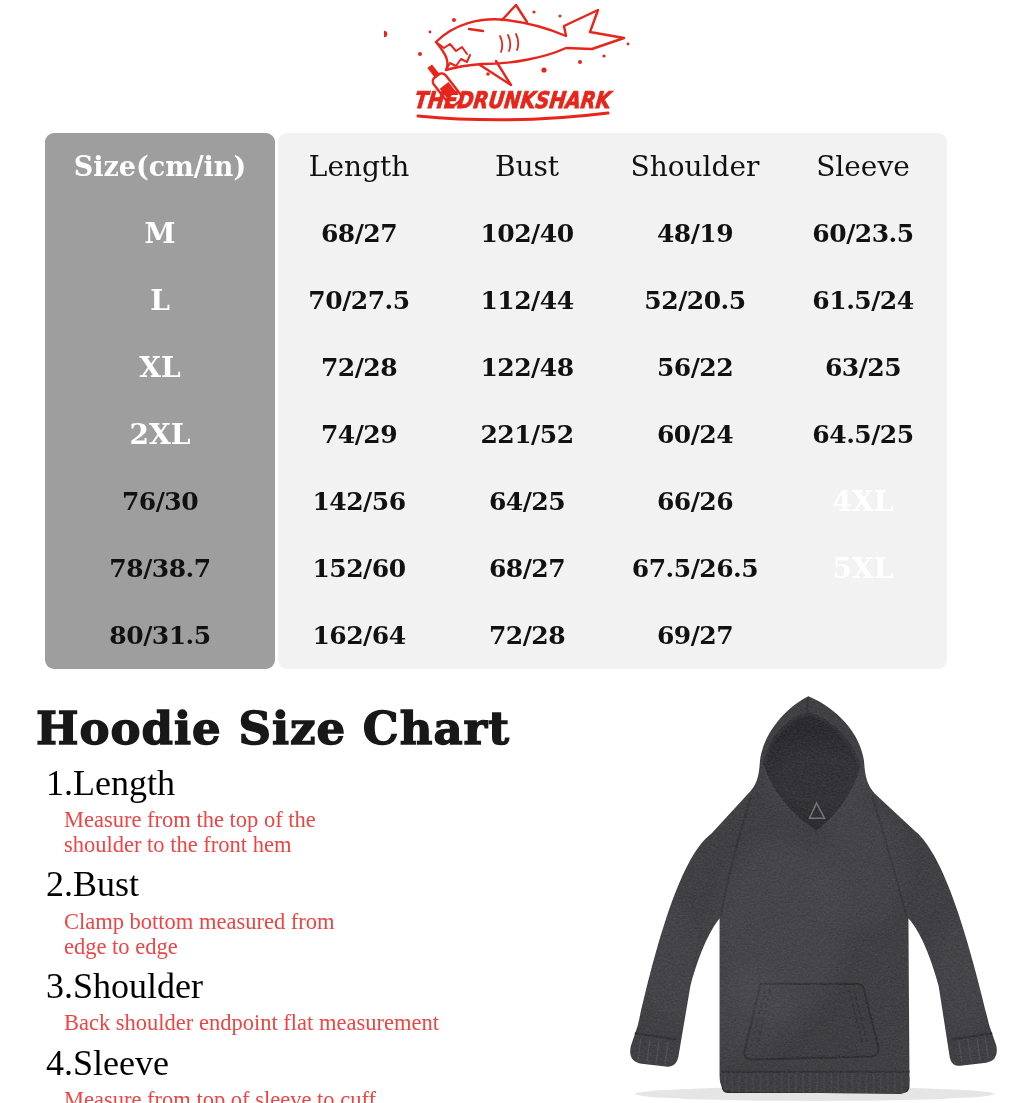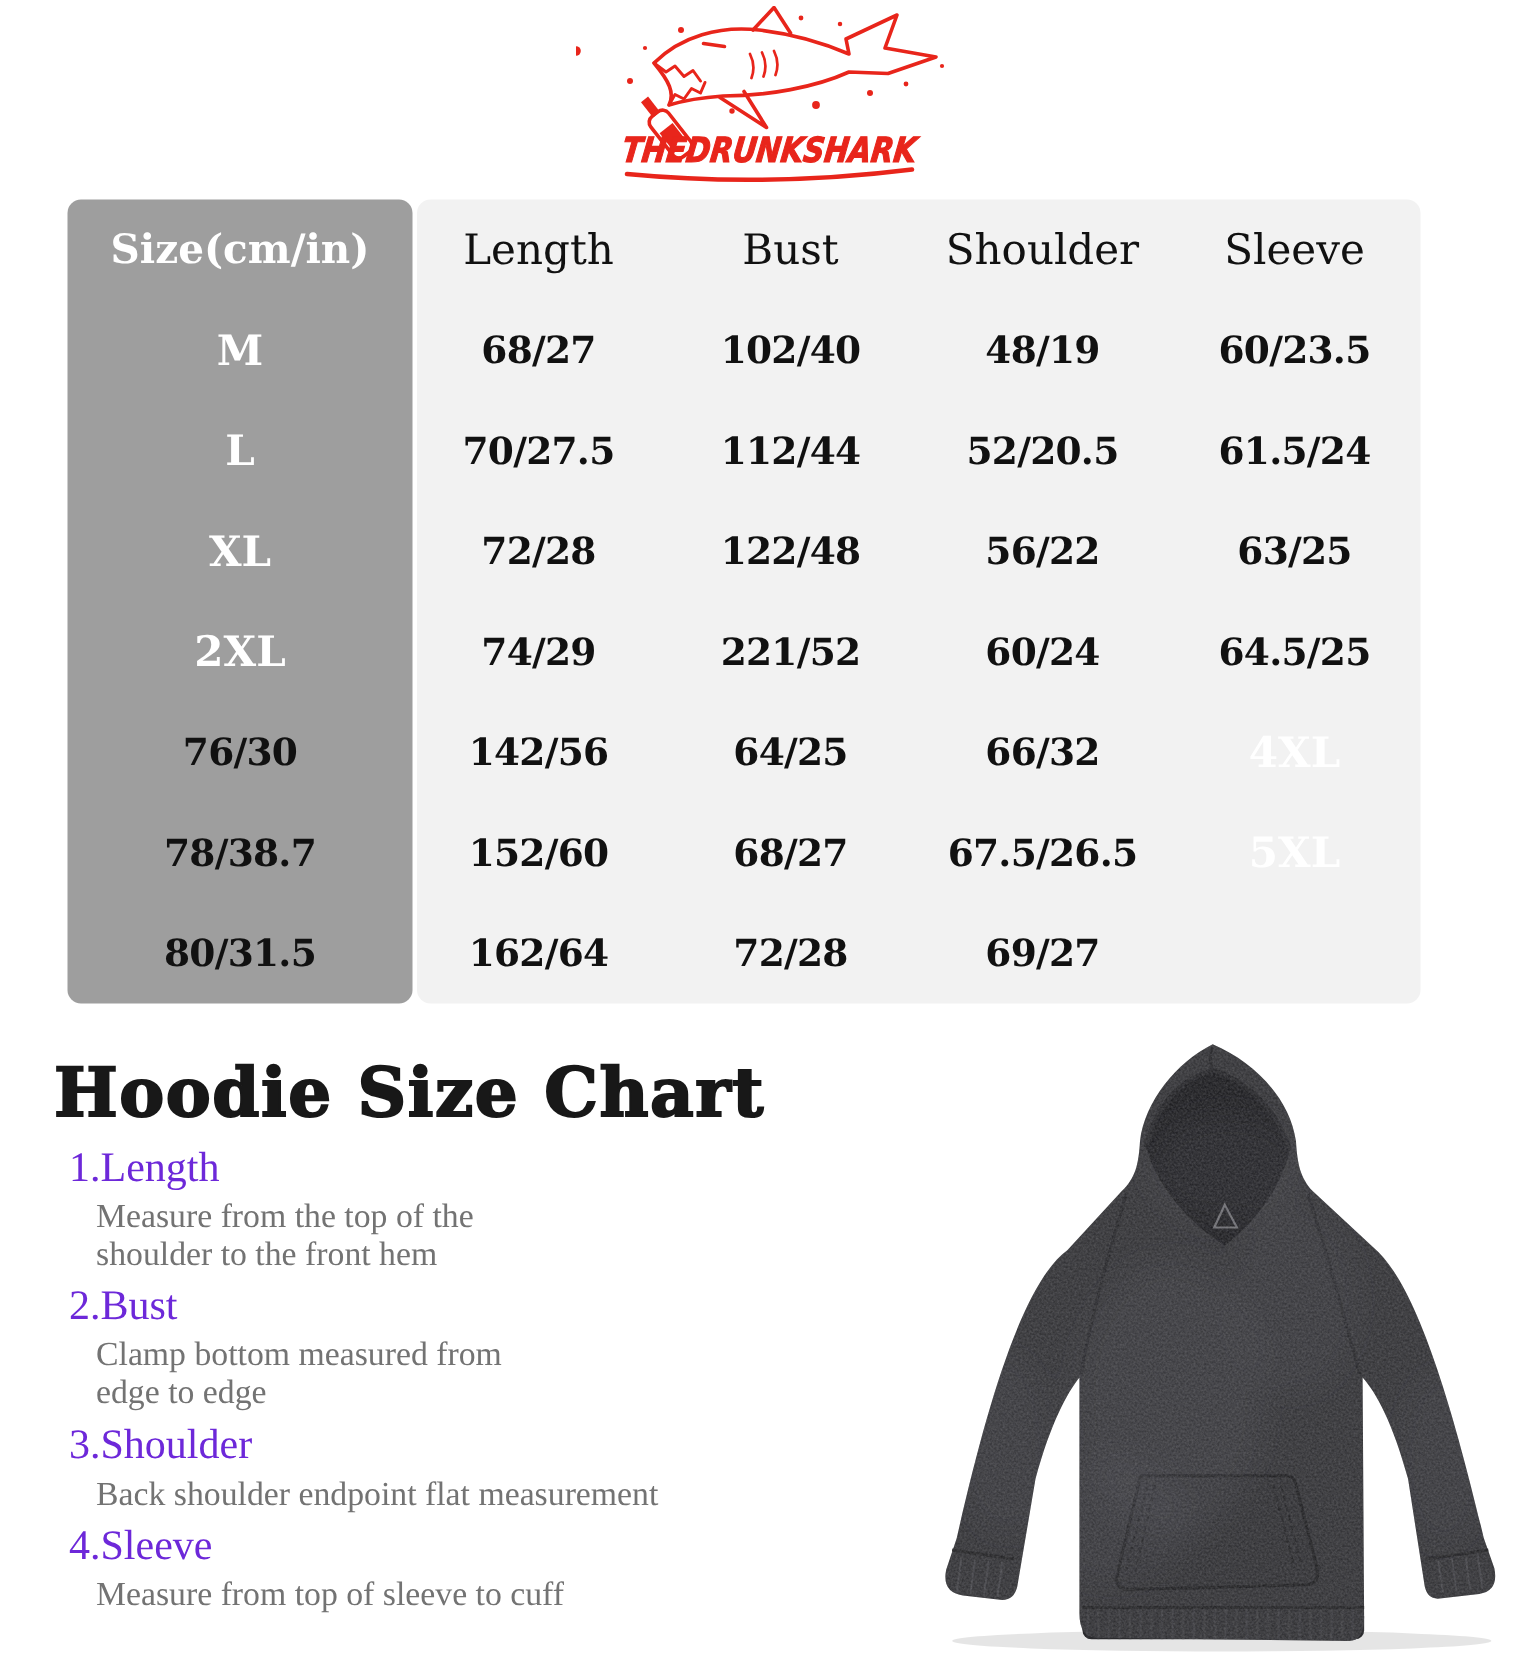--- a/index.html
+++ b/index.html
@@ -35,26 +35,26 @@
   .size-label{color:#ffffff;font-weight:700;font-size:28px;}
   .val{color:var(--table-text);font-weight:700;font-size:25px;letter-spacing:-0.5px;}
   
   .guide{position:absolute;left:36px;top:704px;width:575px;color:#1b1b1b;}
   .guide-title{
     font-family:"DejaVu Serif",serif;font-weight:bold;font-size:45px;line-height:1.1;
     letter-spacing:1px;color:#181818;margin:0 0 9px 0;
     -webkit-text-stroke:1.4px #181818;
   }
   .guide-item-label{
-    font-family:"Liberation Serif",serif;font-size:28px;line-height:1.15;
-    margin:3px 0 0 10px;color:#6d28d9;
+    font-family:"Liberation Serif",serif;font-size:36px;line-height:1.15;
+    margin:3px 0 0 10px;color:#000000;
   }
   .guide-item-desc{
     font-family:"Liberation Serif",serif;font-size:22.5px;line-height:1.12;
-    margin:3px 0 7px 28px;color:#737373;white-space:pre-line;
+    margin:3px 0 7px 28px;color:#ef4444;white-space:pre-line;
   }
   
   .hoodie-wrap{position:absolute;left:608px;top:680px;width:410px;height:422px;margin:0;}
 </style>
 </head>
 <body>
 
 <div class="logo-wrap">
   <svg width="256" height="122" viewBox="0 0 256 122">
     <g stroke="#e8251b" fill="none" stroke-width="2.4" stroke-linejoin="round" stroke-linecap="round">
@@ -131,21 +131,21 @@
 
     <div class="cell size-label">2XL</div>
     <div class="cell val">74/29</div>
     <div class="cell val">221/52</div>
     <div class="cell val">60/24</div>
     <div class="cell val">64.5/25</div>
 
     <div class="cell val">76/30</div>
     <div class="cell val">142/56</div>
     <div class="cell val">64/25</div>
-    <div class="cell val">66/32</div>
+    <div class="cell val">66/26</div>
 
     <div class="cell size-label">4XL</div>
     <div class="cell val">78/38.7</div>
     <div class="cell val">152/60</div>
     <div class="cell val">68/27</div>
     <div class="cell val">67.5/26.5</div>
 
     <div class="cell size-label">5XL</div>
     <div class="cell val">80/31.5</div>
     <div class="cell val">162/64</div>

